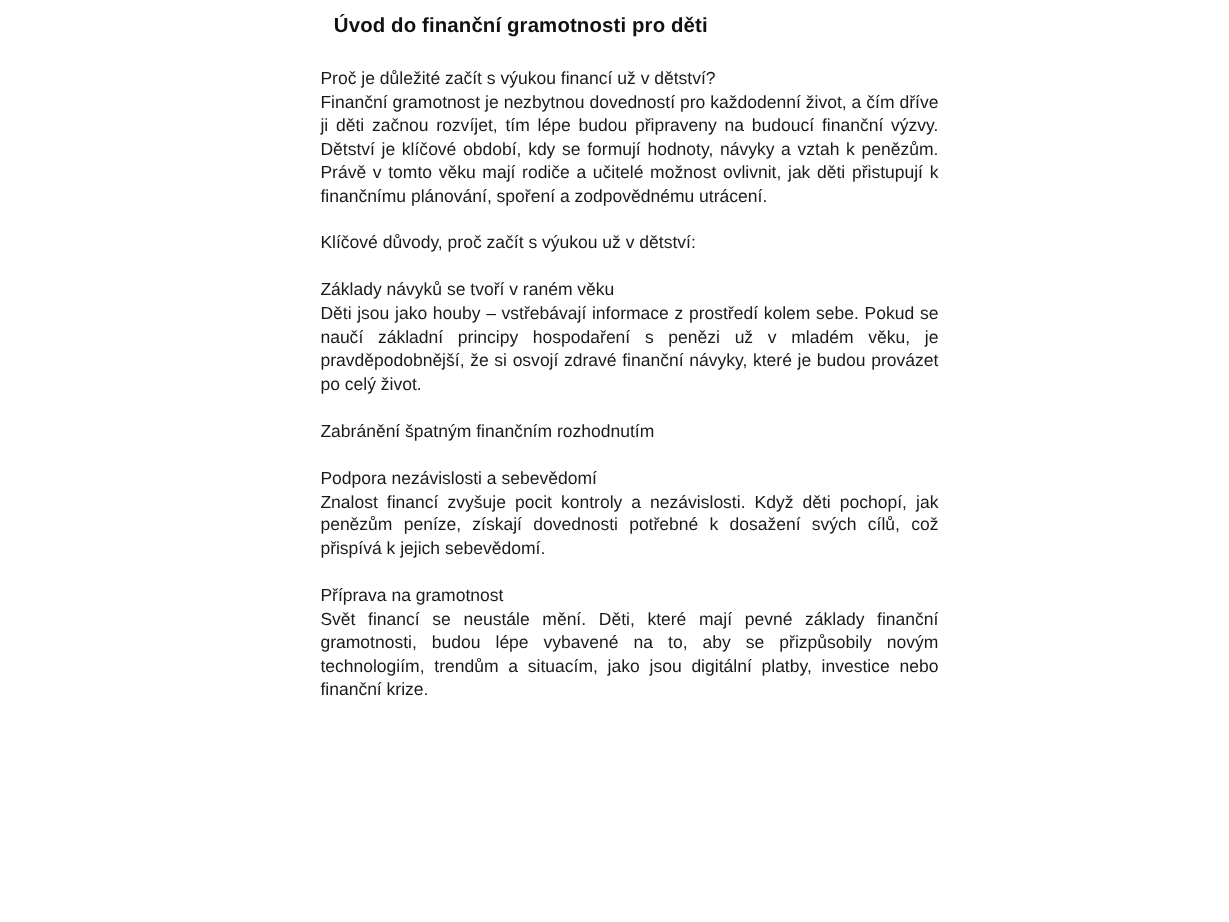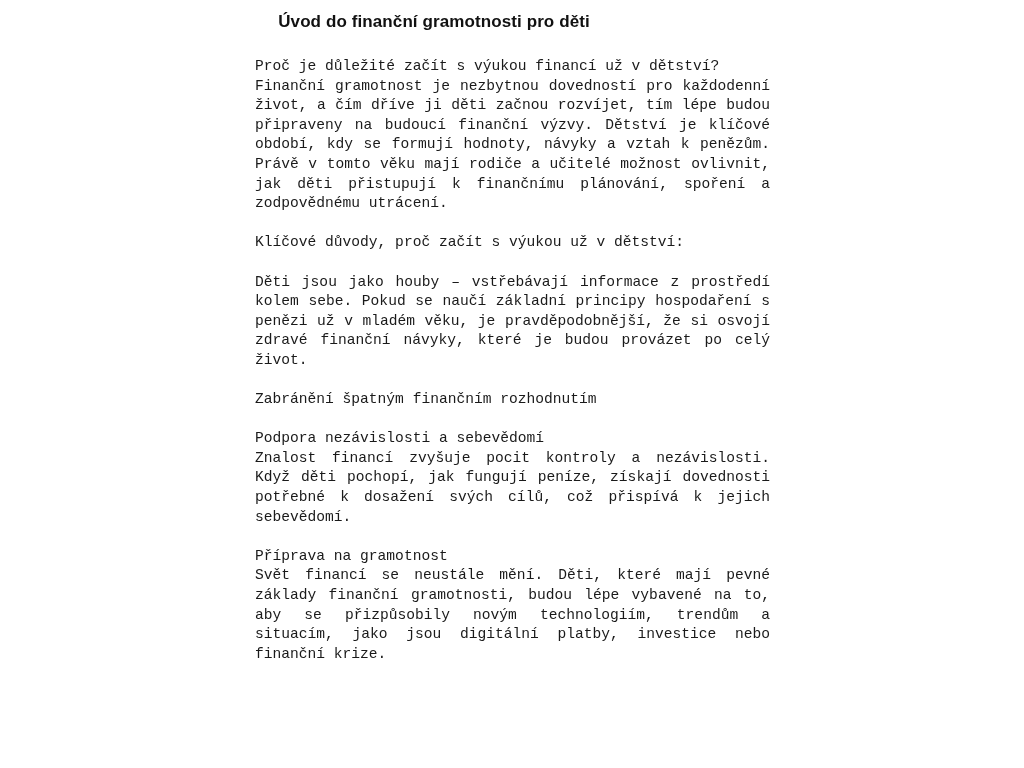--- a/index.html
+++ b/index.html
@@ -28,26 +28,25 @@
       top: 12px;
       text-align: center;
       font-size: 17px;
       font-weight: bold;
       color: #111;
       margin: 0;
       letter-spacing: 0.1px;
     }
     .content {
       position: absolute;
-      left: 0;
+      left: 12px;
       top: 57px;
       width: 515px;
       font-size: 14.6px;
       line-height: 19.6px;
-      font-family: Liberation Mono, monospace;
     }
     .block {
       margin: 0 0 19.6px 0;
     }
     .line-heading {
       display: block;
       text-align: left;
       margin: 0;
       font-weight: normal;
       font-size: 14.6px;
@@ -73,30 +72,31 @@
   <div class="content">
 
     <div class="block">
       <p class="line-heading">Proč je důležité začít s výukou financí už v dětství?</p>
       <p class="para">Finanční gramotnost je nezbytnou dovedností pro každodenní život, a čím dříve ji děti začnou rozvíjet, tím lépe budou připraveny na budoucí finanční výzvy. Dětství je klíčové období, kdy se formují hodnoty, návyky a vztah k penězům. Právě v tomto věku mají rodiče a učitelé možnost ovlivnit, jak děti přistupují k finančnímu plánování, spoření a zodpovědnému utrácení.</p>
     </div>
 
     <p class="center-heading">Klíčové důvody, proč začít s výukou už v dětství:</p>
 
     <div class="block">
+      <p class="line-heading">Základy návyků se tvoří v raném věku</p>
       <p class="para">Děti jsou jako houby – vstřebávají informace z prostředí kolem sebe. Pokud se naučí základní principy hospodaření s penězi už v mladém věku, je pravděpodobnější, že si osvojí zdravé finanční návyky, které je budou provázet po celý život.</p>
     </div>
 
     <div class="block">
       <p class="line-heading">Zabránění špatným finančním rozhodnutím</p>
     </div>
 
     <div class="block">
       <p class="line-heading">Podpora nezávislosti a sebevědomí</p>
-      <p class="para">Znalost financí zvyšuje pocit kontroly a nezávislosti. Když děti pochopí, jak fungují peníze, získají dovednosti potřebné k dosažení svých cílů, což přispívá k jejich sebevědomí.</p>
+      <p class="para">Znalost financí zvyšuje pocit kontroly a nezávislosti. Když děti pochopí, jak penězům peníze, získají dovednosti potřebné k dosažení svých cílů, což přispívá k jejich sebevědomí.</p>
     </div>
 
     <div class="block">
       <p class="line-heading">Příprava na gramotnost</p>
       <p class="para">Svět financí se neustále mění. Děti, které mají pevné základy finanční gramotnosti, budou lépe vybavené na to, aby se přizpůsobily novým technologiím, trendům a situacím, jako jsou digitální platby, investice nebo finanční krize.</p>
     </div>
 
   </div>
 </div>
 

